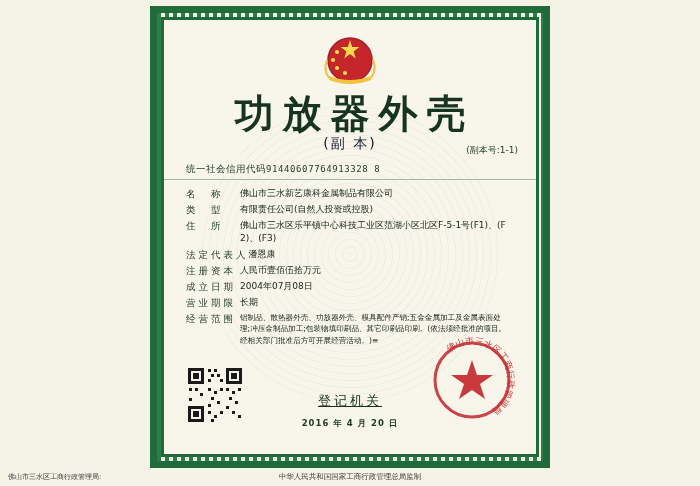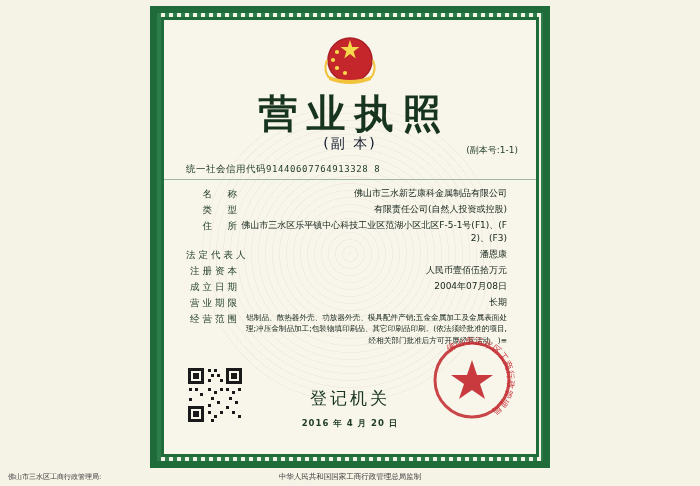--- a/index.html
+++ b/index.html
@@ -147,21 +147,20 @@
     font-family: "DejaVu Sans Mono", monospace;
     font-size: 9px;
   }
 
   
   .fields {
     position: relative;
     z-index: 4;
     margin: 7px 0 0 0;
     padding: 0 29px 0 22px;
-    text-align: right;
   }
   .field-row {
     display: flex;
     align-items: flex-start;
     margin-bottom: 3px;
   }
   .field-label {
     flex: 0 0 54px;
     font-size: 9.5px;
     color: #1d3a27;
@@ -197,23 +196,24 @@
     width: 58px;
     height: 58px;
     background-color: #fff;
   }
   .authority {
     position: absolute;
     left: 0;
     right: 0;
     bottom: 36px;
     text-align: center;
-    font-size: 17px;
+    font-size: 13px;
     letter-spacing: 3px;
     color: #16341f;
+    text-decoration: underline;
   }
   .issue-date {
     position: absolute;
     left: 0;
     right: 0;
     bottom: 16px;
     text-align: center;
     font-size: 8.5px;
     letter-spacing: 1px;
     color: #1d3a27;
@@ -269,21 +269,21 @@
         <circle cx="20" cy="22" r="2.1" fill="#f7d94c"></circle>
         <circle cx="16" cy="30" r="2.1" fill="#f7d94c"></circle>
         <circle cx="20" cy="38" r="2.1" fill="#f7d94c"></circle>
         <circle cx="28" cy="43" r="2.1" fill="#f7d94c"></circle>
         <path d="M12 46 Q33 54 54 46 L54 50 Q33 58 12 50 Z" fill="#f2c33c"></path>
         <path d="M10 30 Q6 40 12 48" stroke="#f2c33c" stroke-width="2" fill="none"></path>
         <path d="M56 30 Q60 40 54 48" stroke="#f2c33c" stroke-width="2" fill="none"></path>
       </svg>
     </div>
 
-    <div class="main-title">营业执照</div>
+    <div class="main-title">功放器外壳</div>
     <div class="sub-title">(副 本)</div>
     <div class="copy-no">(副本号:1-1)</div>
 
     <div class="credit-row">
       <span class="credit-label">统一社会信用代码</span>
       <span class="credit-value">91440607764913328 8</span>
     </div>
 
     <div class="fields">
       <div class="field-row">

